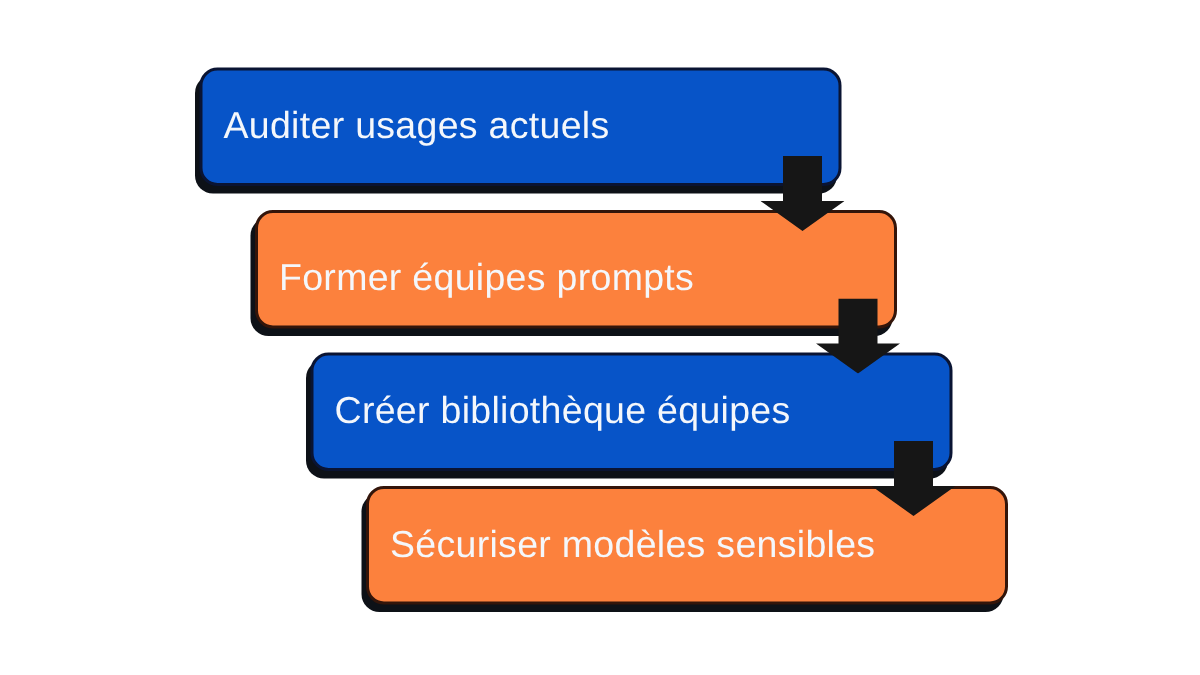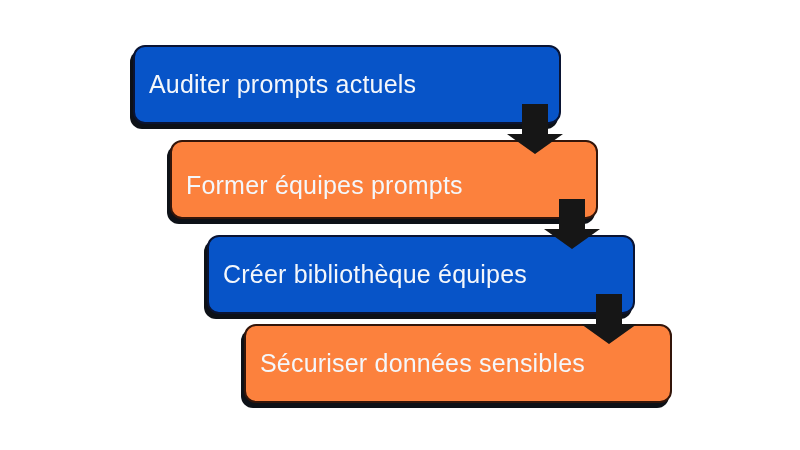--- a/index.html
+++ b/index.html
@@ -47,33 +47,33 @@
   .arr-0 { left: 507px; top: 104px; }
   .arr-1 { left: 544px; top: 199px; }
   .arr-2 { left: 581px; top: 294px; }
 </style>
 </head>
 <body>
 
 <div class="canvas">
 
   <div class="step-box pos-0" style="background-color: rgb(7, 84, 200); border-color: rgb(10, 20, 51);">
-    <span class="step-label" style="color: rgb(244, 247, 251);">Auditer prompts actuels</span>
+    <span class="step-label" style="color: rgb(244, 247, 251);">Auditer usages actuels</span>
   </div>
 
   <div class="step-box pos-1" style="background-color: rgb(252, 129, 61); border-color: rgb(51, 21, 10);">
     <span class="step-label" style="color: rgb(244, 247, 251); margin-top: 12px;">Former équipes prompts</span>
   </div>
 
   <div class="step-box pos-2" style="background-color: rgb(7, 84, 200); border-color: rgb(10, 20, 51);">
     <span class="step-label" style="color: rgb(244, 247, 251);">Créer bibliothèque équipes</span>
   </div>
 
   <div class="step-box pos-3" style="background-color: rgb(252, 129, 61); border-color: rgb(51, 21, 10);">
-    <span class="step-label" style="color: rgb(244, 247, 251);">Sécuriser données sensibles</span>
+    <span class="step-label" style="color: rgb(244, 247, 251);">Sécuriser modèles sensibles</span>
   </div>
 
   <svg class="arrow arr-0" viewBox="0 0 56 50">
     <polygon points="15,0 41,0 41,30 56,30 28,50 0,30 15,30" fill="#161616"></polygon>
   </svg>
 
   <svg class="arrow arr-1" viewBox="0 0 56 50">
     <polygon points="15,0 41,0 41,30 56,30 28,50 0,30 15,30" fill="#161616"></polygon>
   </svg>
 

